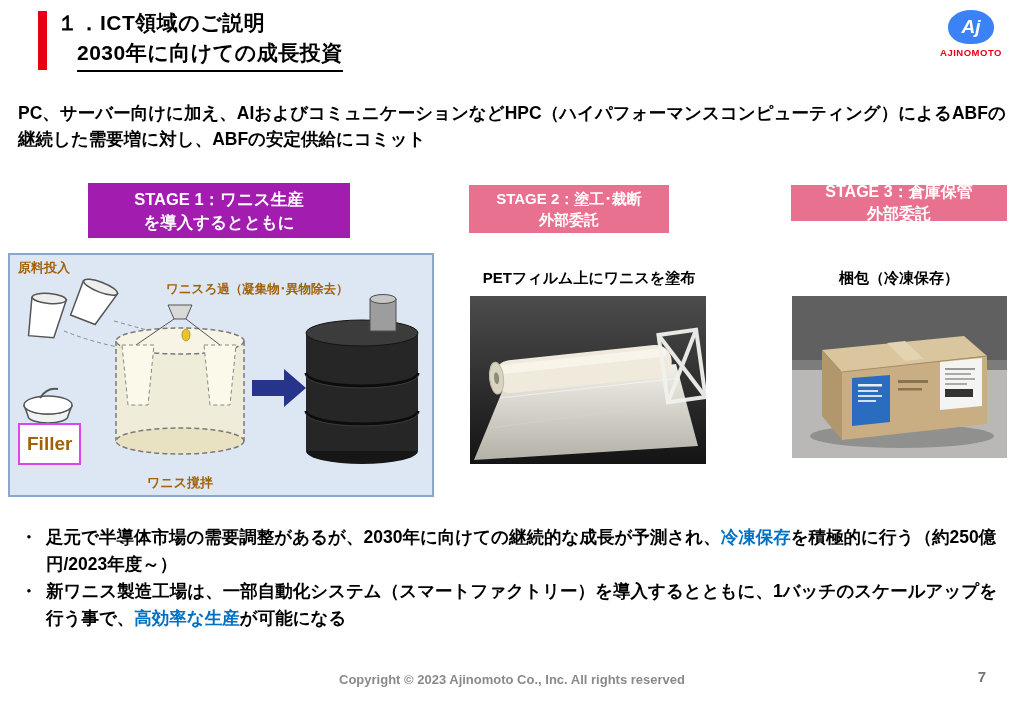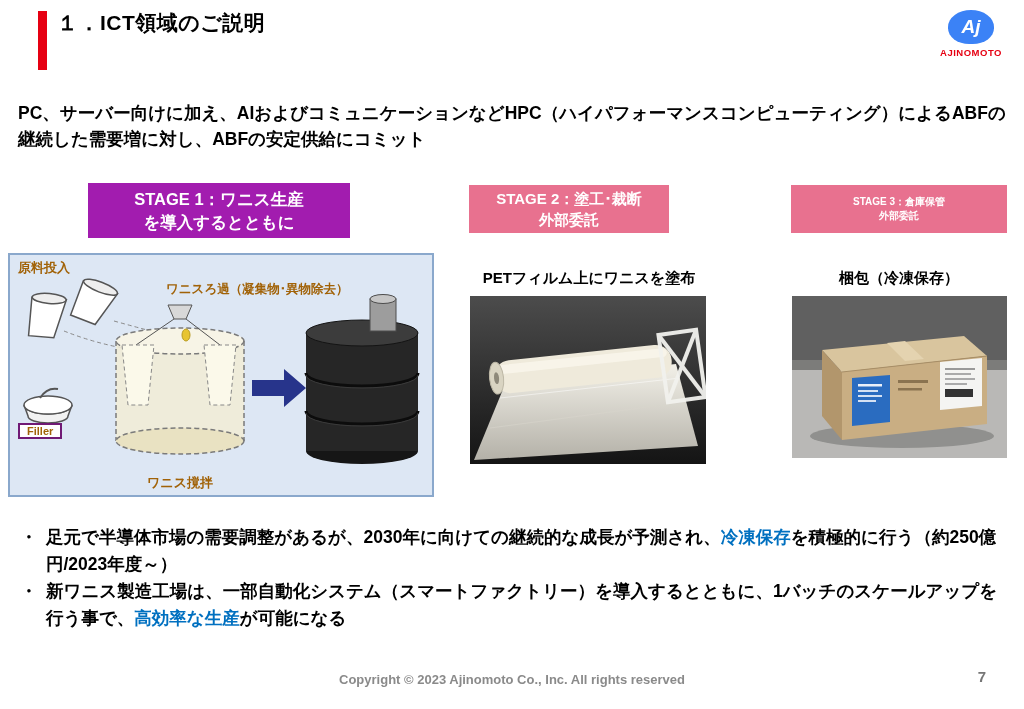--- a/index.html
+++ b/index.html
@@ -16,28 +16,28 @@
   .logo-mark { margin:0 auto; width:46px; height:34px; background:#3b82f6; border-radius:50% 50% 46% 46%;
                color:#fff; font-weight:bold; font-size:19px; line-height:34px; font-style:italic; }
   .logo-text { margin-top:3px; color:#e60012; font-weight:bold; font-size:9.5px; letter-spacing:0.5px; }
 
   .intro { left:18px; top:100px; width:992px; font-size:17.5px; font-weight:bold; line-height:1.5; }
 
   .stage-box { position:absolute; color:#fff; font-weight:bold; text-align:center;
                display:flex; flex-direction:column; justify-content:center; }
   .stage1 { left:88px; top:183px; width:262px; height:55px; background:#a21caf; font-size:16.5px; line-height:1.35; }
   .stage2 { left:469px; top:185px; width:200px; height:48px; background:#e8718f; font-size:15px; line-height:1.4; }
-  .stage3 { left:791px; top:185px; width:216px; height:48px; background:#e8718f; font-size:10px; line-height:1.4; }
+  .stage3 { left:791px; top:185px; width:216px; height:36px; background:#e8718f; font-size:16px; line-height:1.4; }
 
   .diagram { left:8px; top:253px; width:426px; height:244px; background:#dde7f4; border:2px solid #8aa8cc; }
   .diagram svg { position:absolute; left:0; top:0; }
   .dlabel { position:absolute; font-weight:bold; color:#a16207; }
   .lbl-material { left:8px; top:4px; font-size:13px; }
   .lbl-filtration { left:156px; top:26px; font-size:12.5px; }
-  .lbl-filler { left:8px; top:168px; background:#fff; border:2px solid #701a75; padding:0 7px; font-size:11px; }
+  .lbl-filler { left:8px; top:168px; background:#fff; border:2px solid #d946ef; padding:8px 7px; font-size:19px; }
   .lbl-stir { left:100px; top:219px; width:140px; text-align:center; font-size:13px; }
 
   .caption { position:absolute; font-weight:bold; font-size:15px; text-align:center; }
   .cap2 { left:469px; top:269px; width:240px; }
   .cap3 { left:791px; top:269px; width:216px; }
   .photo { position:absolute; line-height:0; }
   .photo2 { left:470px; top:296px; width:236px; height:168px; }
   .photo3 { left:792px; top:296px; width:215px; height:162px; }
 
   .bullets { left:20px; top:524px; width:992px; font-size:17.5px; font-weight:bold; line-height:1.55; }
@@ -49,20 +49,21 @@
   .page-num { left:960px; top:668px; width:44px; text-align:center; color:#767676; font-weight:bold; font-size:15px; }
 </style>
 </head>
 <body>
 
 <div class="slide">
 
   <div class="abs accent-bar"></div>
   <div class="abs title">
     <div>１．ICT領域のご説明</div>
+    <div><span class="line2">2030年に向けての成長投資</span></div>
   </div>
   <div class="abs logo">
     <div class="logo-mark">Aj</div>
     <div class="logo-text">AJINOMOTO</div>
   </div>
 
   <div class="abs intro">PC、サーバー向けに加え、AIおよびコミュニケーションなどHPC（ハイパフォーマンスコンピューティング）によるABFの継続した需要増に対し、ABFの安定供給にコミット</div>
 
   <div class="stage-box stage1">
     <div>STAGE 1：ワニス生産</div>

